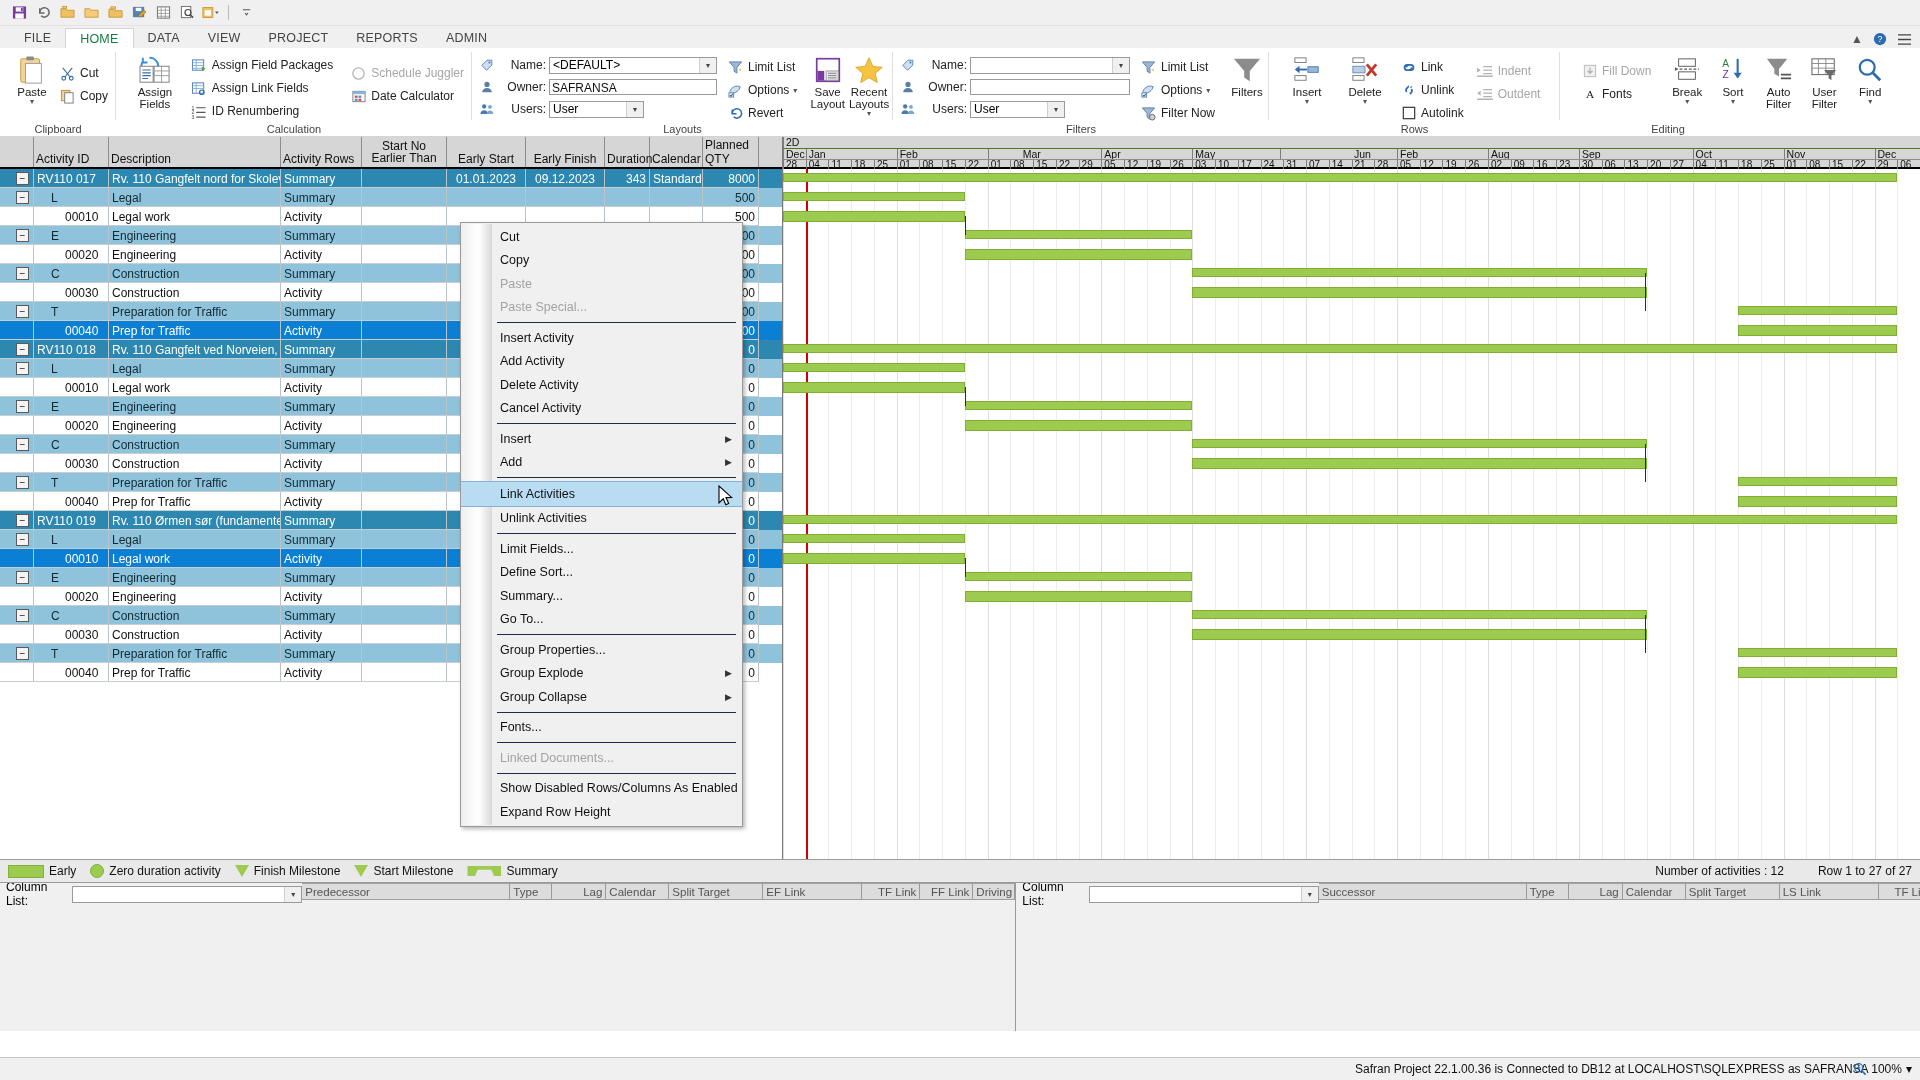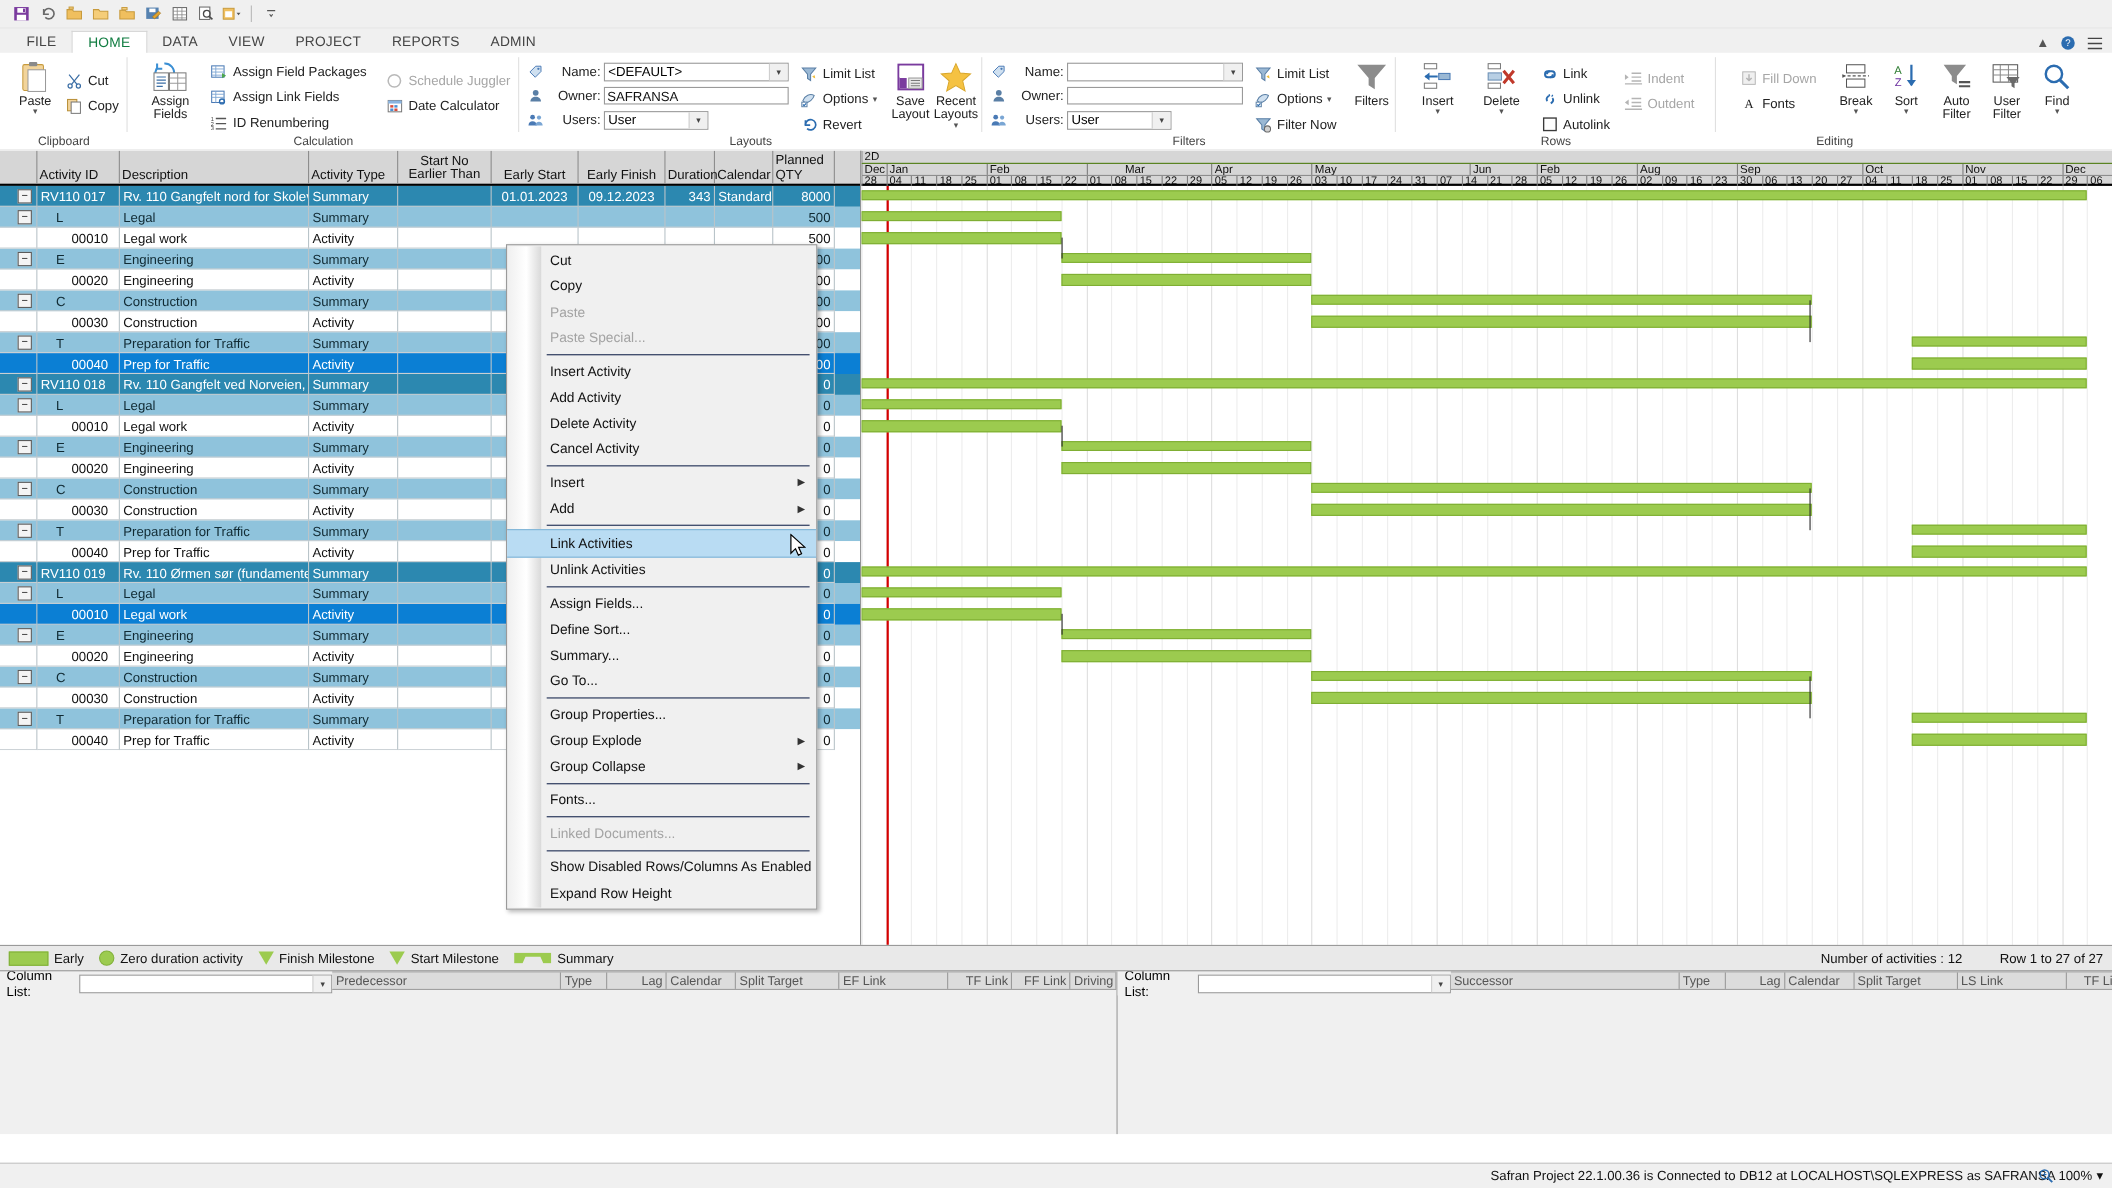--- a/index.html
+++ b/index.html
@@ -687,21 +687,21 @@
   </div>
 
   <div class="main">
     <div class="workarea">
 
       <div class="grid">
         <div class="ghead" id="grid-head">
             <div class="gh ctr" style="width: 34px;"></div>
             <div class="gh" style="width: 75px;">Activity ID</div>
             <div class="gh" style="width: 172px;">Description</div>
-            <div class="gh" style="width: 81px;">Activity Type</div>
+            <div class="gh" style="width: 81px;">Activity Rows</div>
             <div class="gh ctr two" style="width: 85px;">Start No Earlier Than</div>
             <div class="gh ctr" style="width: 79px;">Early Start</div>
             <div class="gh ctr" style="width: 79px;">Early Finish</div>
             <div class="gh" style="width: 45px;">Duration</div>
             <div class="gh" style="width: 53px;">Calendar</div>
             <div class="gh" style="width: 56px;">Planned QTY</div>
           </div>
         <div id="grid-rows">
             <div class="grow row-l0">
               <div class="gc c" style="width: 34px; justify-content: flex-end; padding-right: 4px;">
@@ -1149,21 +1149,21 @@
           <div class="tl-year" id="tl-year">
               <div class="tcell" style="left: 0px; width: 22.74px;">2D</div>
             </div>
           <div class="tl-mon" id="tl-mon">
               <div class="tcell" style="left: 0px; width: 22.74px;">Dec</div>
               <div class="tcell" style="left: 22.74px; width: 90.96px;">Jan</div>
               <div class="tcell" style="left: 113.7px; width: 90.96px;">Feb</div>
               <div class="tcell" style="left: 204.66px; width: 113.7px; padding-left: 34px;">Mar</div>
               <div class="tcell" style="left: 318.36px; width: 90.96px;">Apr</div>
               <div class="tcell" style="left: 409.32px; width: 113.7px;">May</div>
-              <div class="tcell" style="left: 553px; width: 90.96px;">Jun</div>
+              <div class="tcell" style="left: 497px; width: 90.96px; text-align: right;">Jun</div>
               <div class="tcell" style="left: 613.98px; width: 90.96px;">Feb</div>
               <div class="tcell" style="left: 704.94px; width: 90.96px;">Aug</div>
               <div class="tcell" style="left: 795.9px; width: 113.7px;">Sep</div>
               <div class="tcell" style="left: 909.6px; width: 90.96px;">Oct</div>
               <div class="tcell" style="left: 1000.56px; width: 90.96px;">Nov</div>
               <div class="tcell" style="left: 1091.52px; width: 45.48px;">Dec</div>
             </div>
           <div class="tl-wk" id="tl-wk">
               <div class="tcell" style="left: 0px; width: 22.74px;">28</div>
               <div class="tcell" style="left: 22.74px; width: 22.74px;">04</div>
@@ -1433,21 +1433,21 @@
         </div>
         <div class="msep"></div>
         <div class="mi hl">
           <span>Link Activities</span>
         </div>
         <div class="mi">
           <span>Unlink Activities</span>
         </div>
         <div class="msep"></div>
         <div class="mi">
-          <span>Assign Fields...</span>
+          <span>Limit Fields...</span>
         </div>
         <div class="mi">
           <span>Define Sort...</span>
         </div>
         <div class="mi">
           <span>Summary...</span>
         </div>
         <div class="mi">
           <span>Go To...</span>
         </div>

